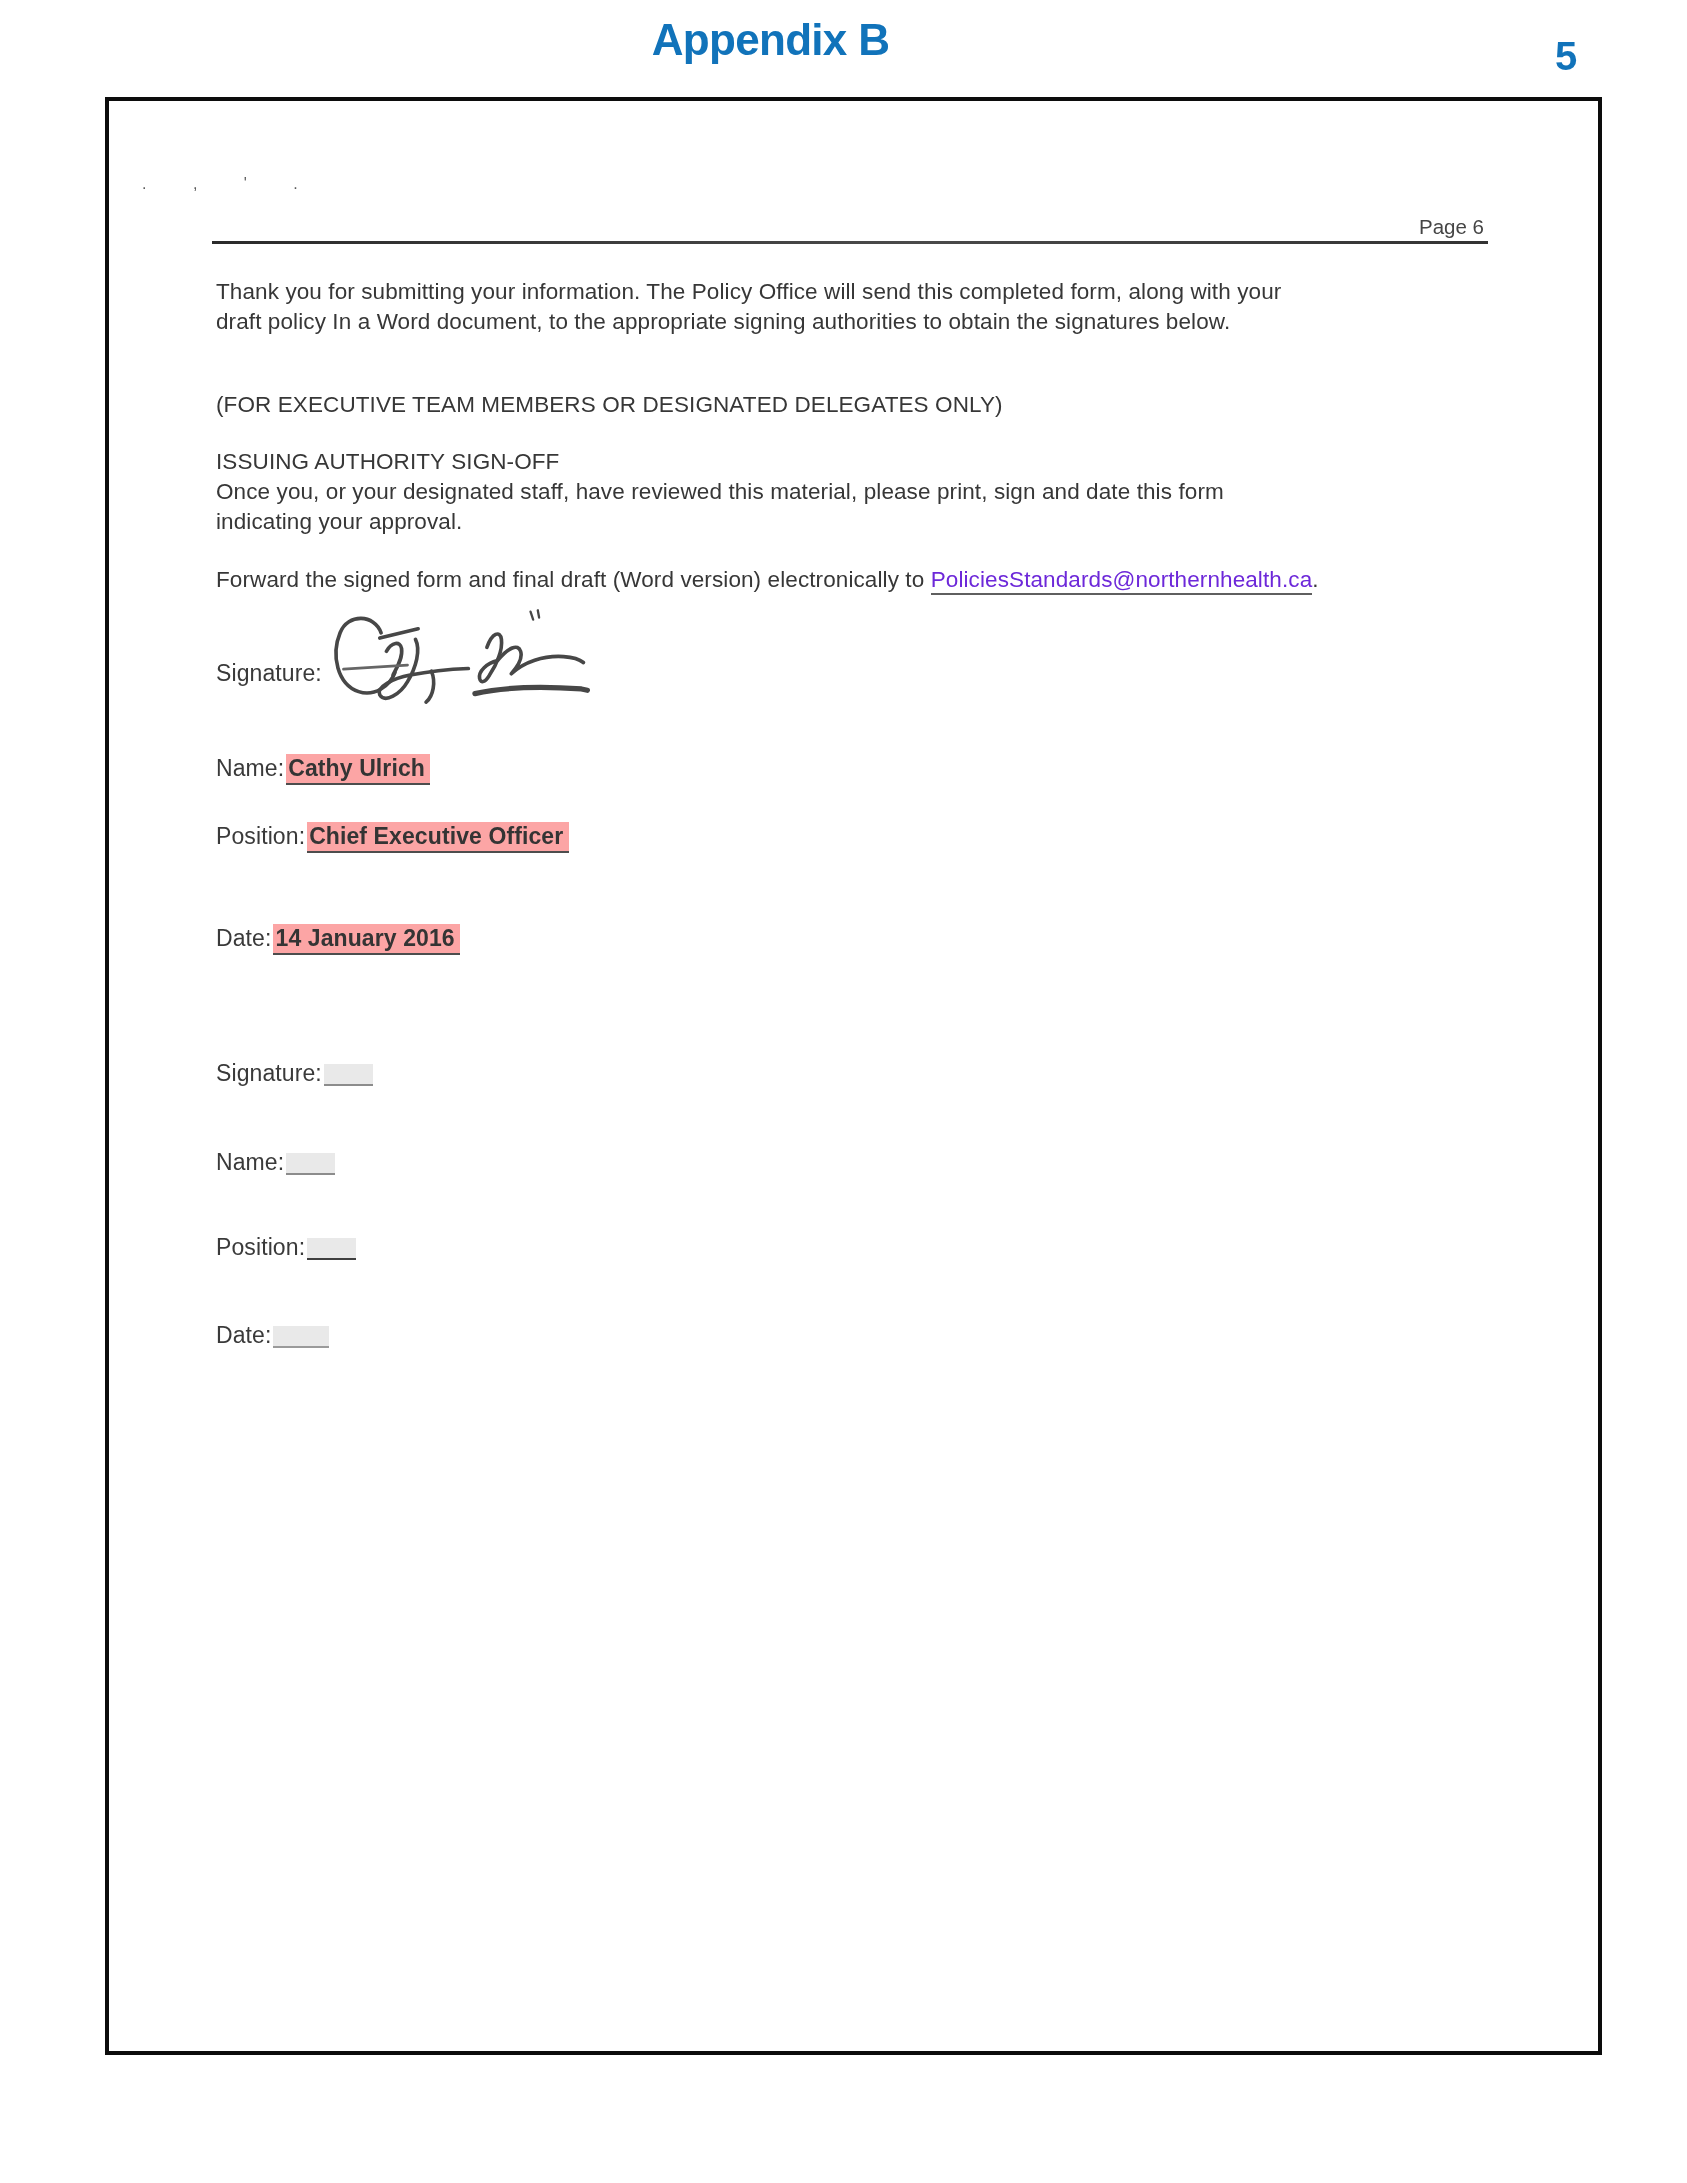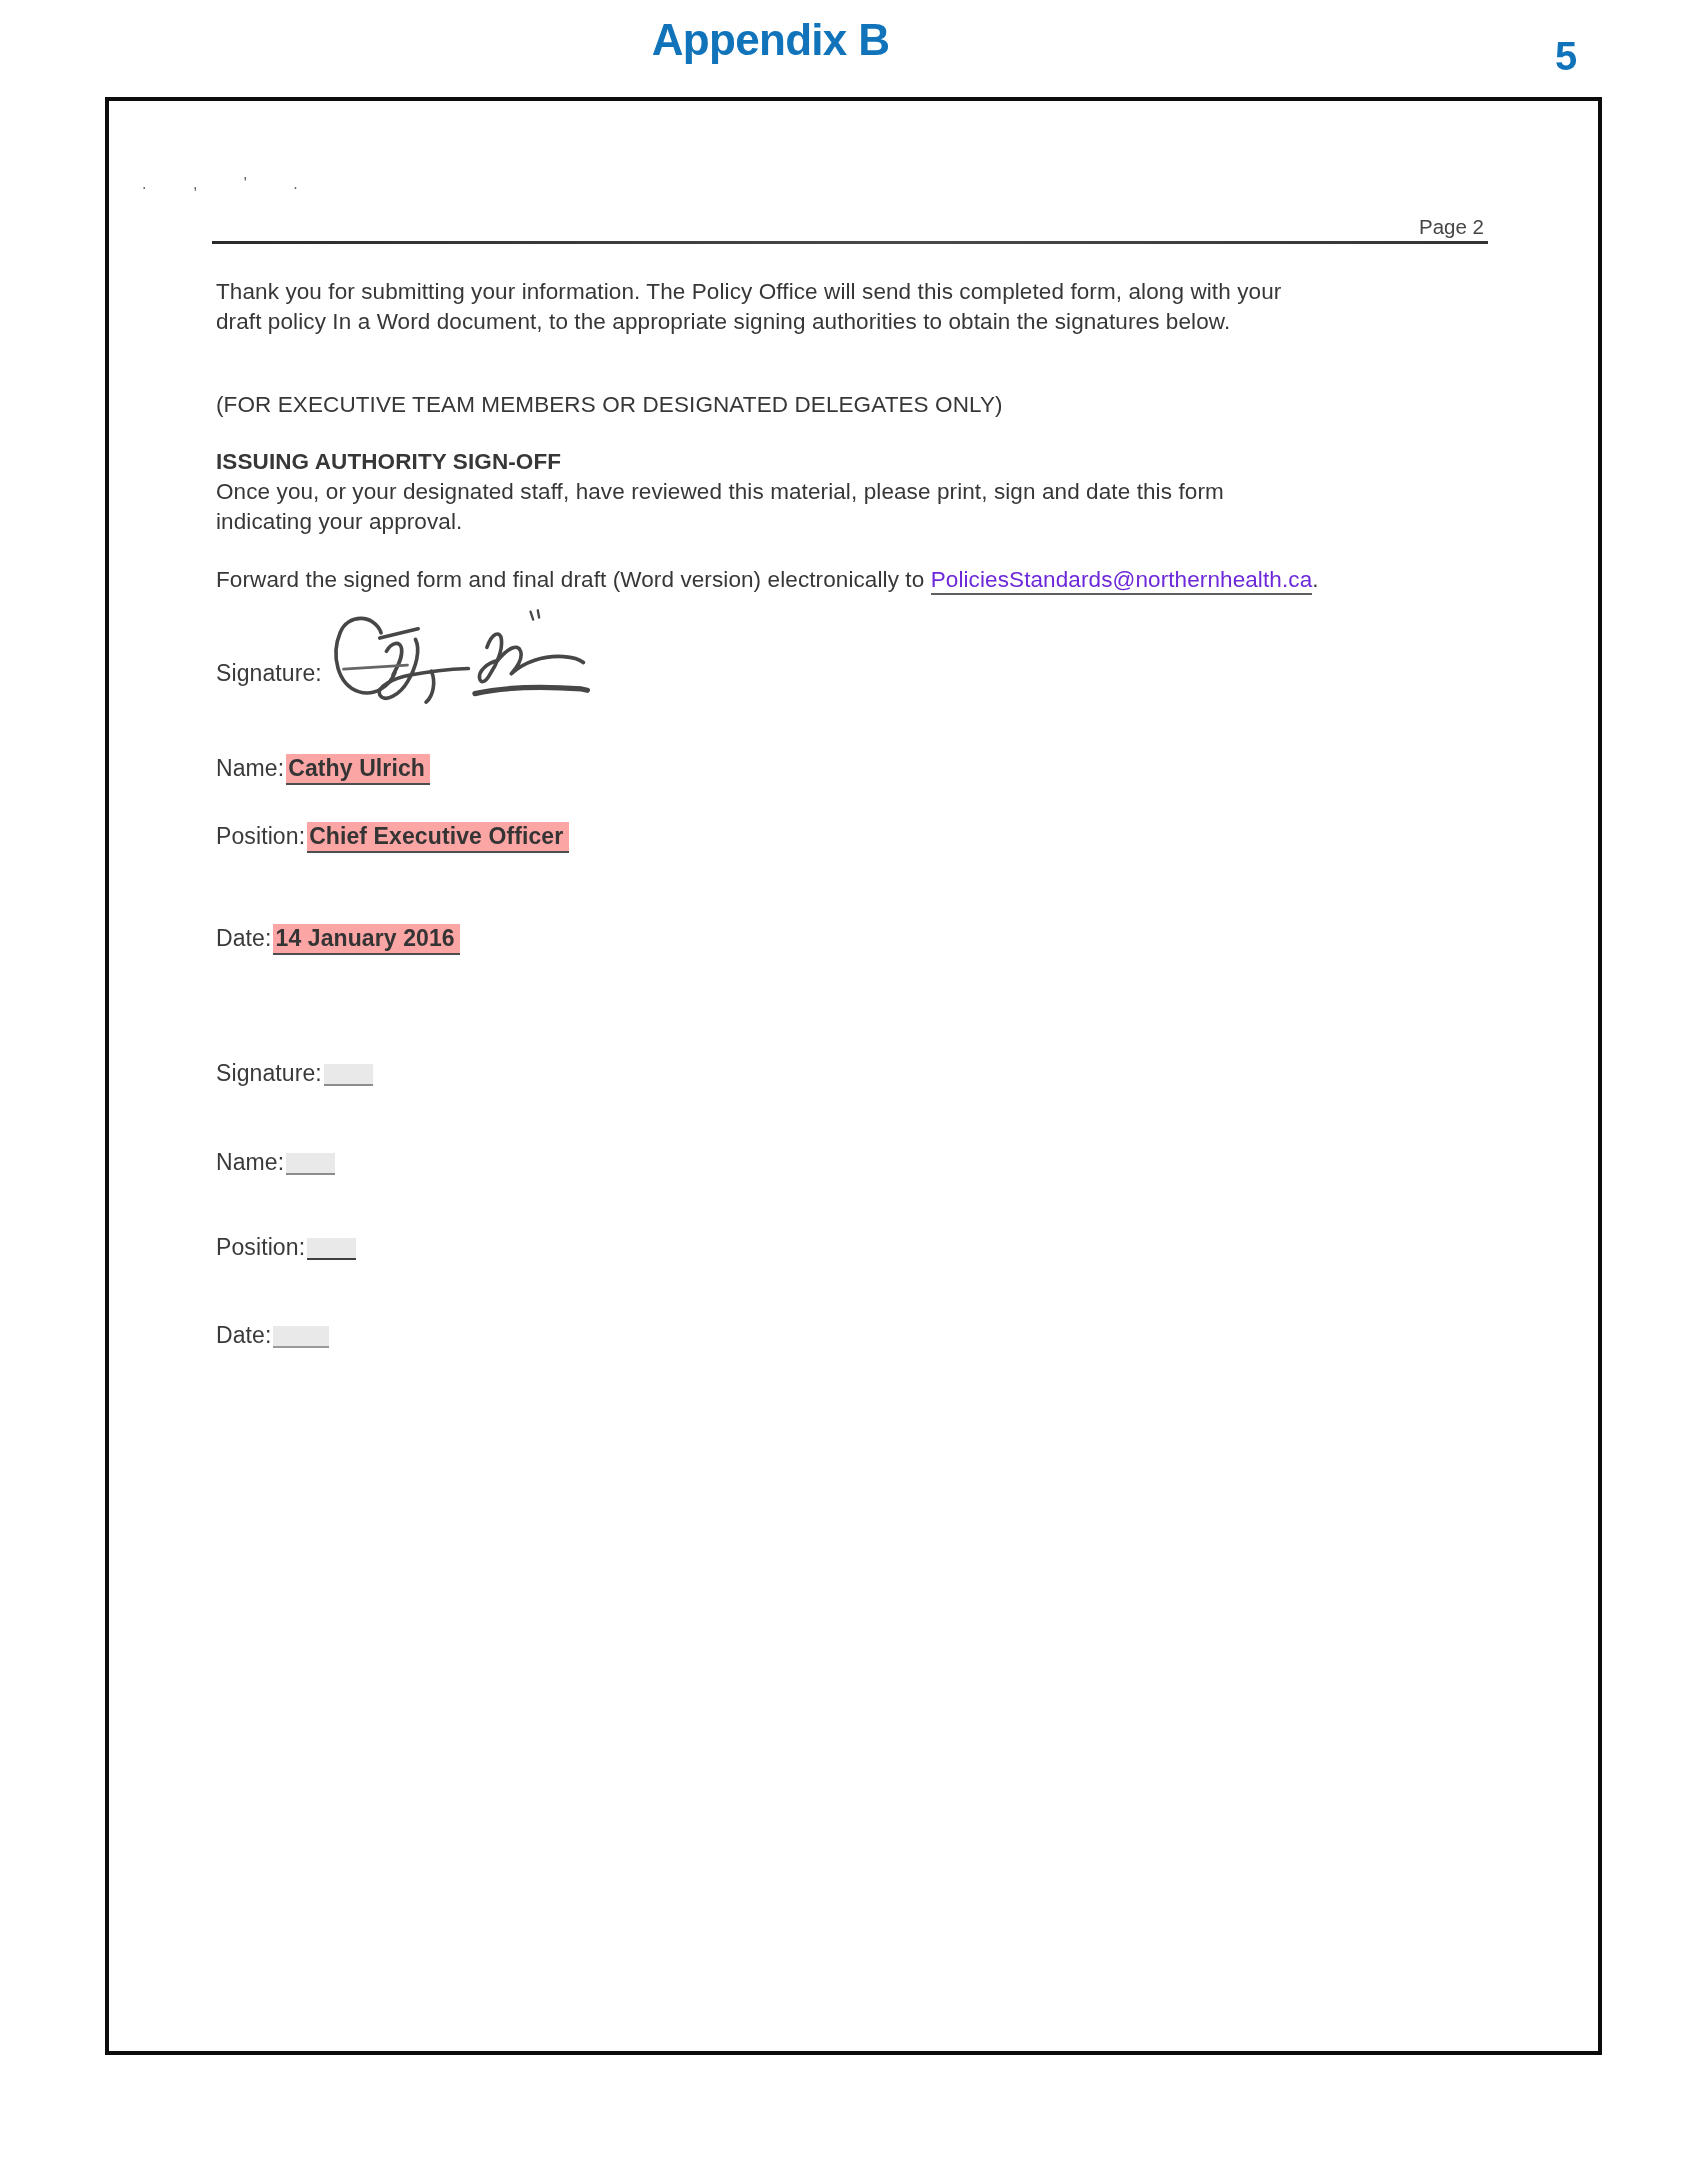--- a/index.html
+++ b/index.html
@@ -47,21 +47,21 @@
   }
   .para {
     position:absolute; left:107px;
     font-size:22.5px; line-height:30px;
     color:#373737;
     white-space:pre-line;
     letter-spacing:0.1px;
   }
   .p-thankyou  { top:176px; width:1297px; }
   .p-execnote  { top:289px; }
-  .p-heading   { top:346px;font-weight:bold; }
+  .p-heading   { top:346px; }
   .p-body      { top:376px; width:1231px; }
   .p-forward   { top:464px; width:1297px; white-space:normal; }
   .email-link {
     color:#6d28d9;
     border-bottom:2px solid #5f5f5f;
     padding-bottom:0.7px;
   }
   
   .row {
     position:absolute; left:107px;
@@ -102,21 +102,21 @@
 </head>
 <body>
 
 <div class="appendix-title">Appendix B</div>
 <div class="page-number">5</div>
 
 <div class="scan-box">
 
   <div class="scan-artifacts">. , ' .</div>
 
-  <div class="page-label">Page 2</div>
+  <div class="page-label">Page 6</div>
   <div class="head-rule"></div>
 
   <div class="para p-execnote">(FOR EXECUTIVE TEAM MEMBERS OR DESIGNATED DELEGATES ONLY)</div>
 
   <div class="para p-thankyou">Thank you for submitting your information. The Policy Office will send this completed form, along with your
 draft policy In a Word document, to the appropriate signing authorities to obtain the signatures below.</div>
 
   <div class="para p-heading">ISSUING AUTHORITY SIGN-OFF</div>
 
   <div class="para p-body">Once you, or your designated staff, have reviewed this material, please print, sign and date this form

